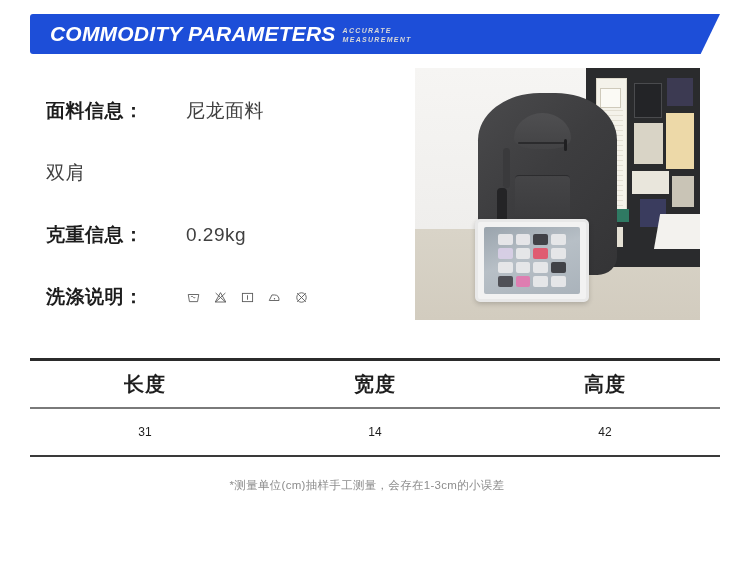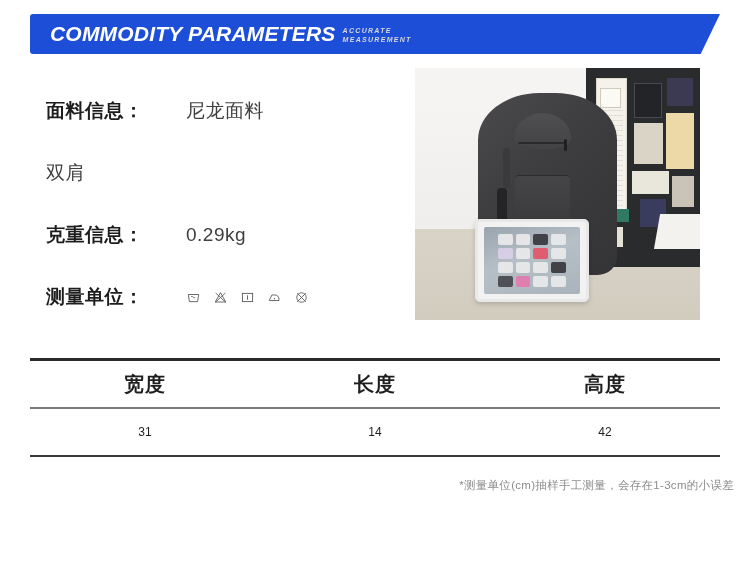--- a/index.html
+++ b/index.html
@@ -230,21 +230,21 @@
     font-size: 12px;
     font-weight: normal;
     line-height: 46px;
   }
 
   .footnote {
     position: absolute;
     left: 0;
     top: 478px;
     width: 734px;
-    text-align: right;
+    text-align: center;
     font-size: 11.5px;
     color: #8c8c8c;
     letter-spacing: .3px;
   }
 </style>
 </head>
 <body>
 
 <div class="banner-wrap">
   <div class="banner">
@@ -266,21 +266,21 @@
   <div class="spec-row">
     <span class="spec-value">双肩</span>
   </div>
 
   <div class="spec-row">
     <span class="spec-label">克重信息：</span>
     <span class="spec-value">0.29kg</span>
   </div>
 
   <div class="spec-row">
-    <span class="spec-label">测量单位：</span>
+    <span class="spec-label">洗涤说明：</span>
     <span class="care-icons">
 
       <svg width="15" height="15" viewBox="0 0 20 20">
         <path d="M3 6 h14 l-1.6 9.5 h-10.8 z" fill="none" stroke="#5a5a5a" stroke-width="1.2"></path>
         <path d="M6.5 9.4 c1-1.4 2-1.4 3 0 c1 1.4 2 1.4 3 0" fill="none" stroke="#5a5a5a" stroke-width="1.2"></path>
       </svg>
 
       <svg width="15" height="15" viewBox="0 0 20 20">
         <path d="M10 3.5 L17 16 H3 Z" fill="none" stroke="#5a5a5a" stroke-width="1.2"></path>
         <line x1="3.5" y1="4" x2="16.5" y2="16" stroke="#5a5a5a" stroke-width="1.2"></line>
@@ -353,22 +353,22 @@
       <div class="ph-icon"></div>
       <div class="ph-icon"></div>
     </div>
   </div>
 </div>
 
 <div class="dim-table">
   <div class="dim-rule-top"></div>
 
   <div class="dim-row dim-head">
+    <div class="dim-cell">长度</div>
     <div class="dim-cell">宽度</div>
-    <div class="dim-cell">长度</div>
     <div class="dim-cell">高度</div>
   </div>
 
   <div class="dim-rule-mid"></div>
 
   <div class="dim-row dim-body">
     <div class="dim-cell">31</div>
     <div class="dim-cell">14</div>
     <div class="dim-cell">42</div>
   </div>

